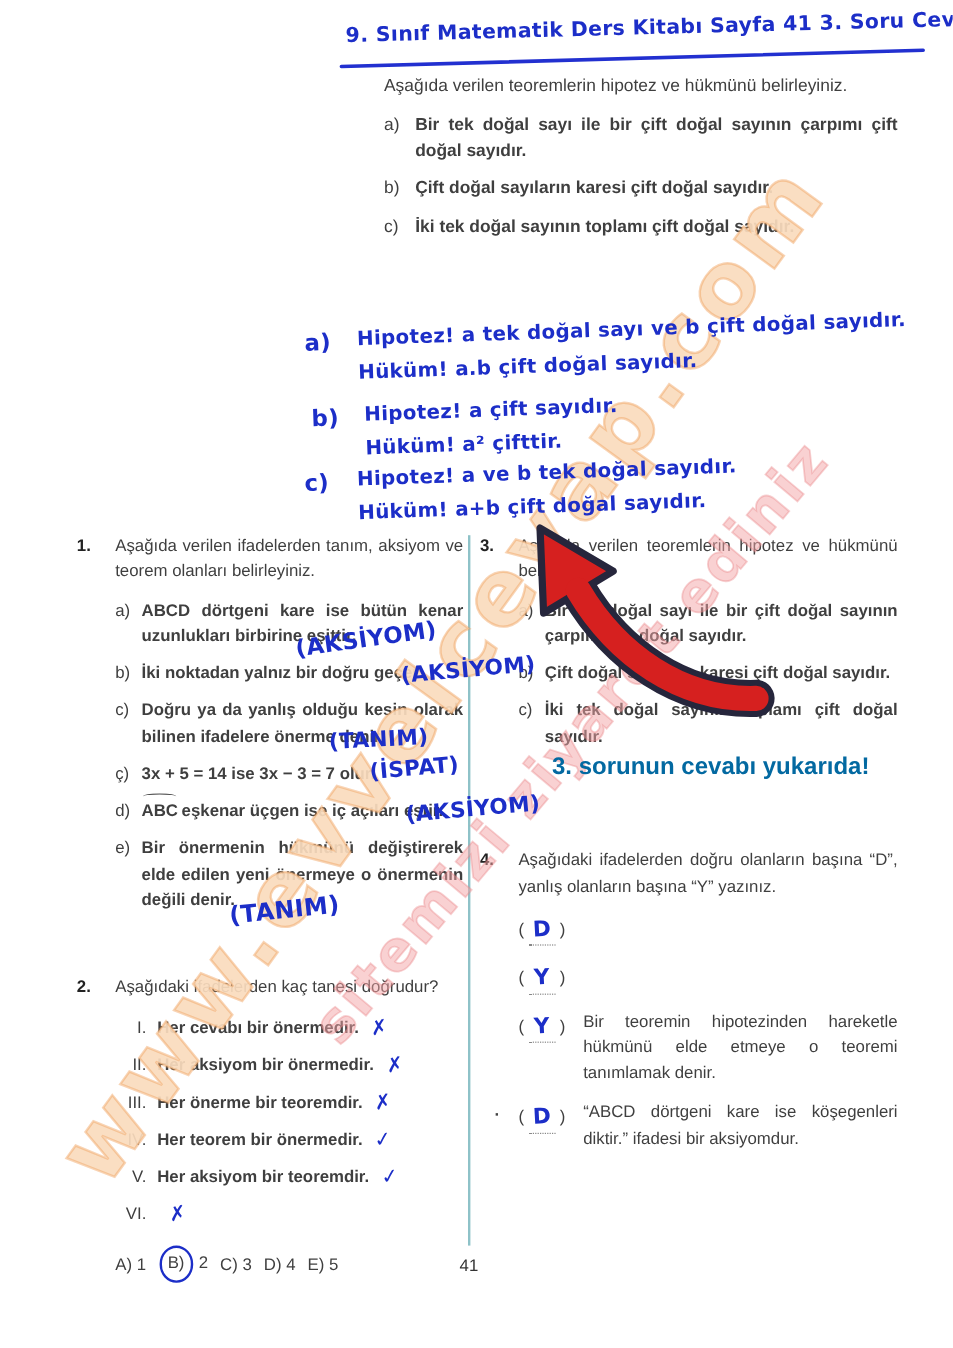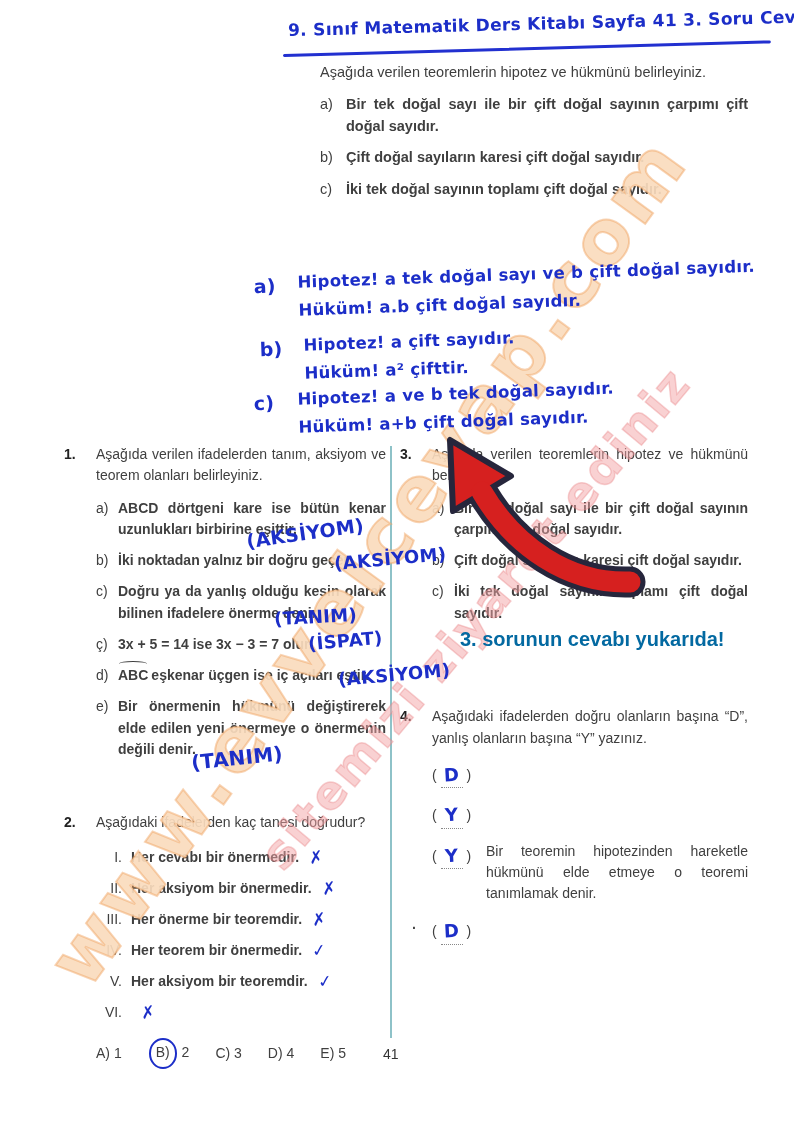--- a/index.html
+++ b/index.html
@@ -59,21 +59,21 @@
   }
 
   
   .r2 { display:flex; margin-bottom:5px; align-items:baseline; }
   .roman { width:26px; flex:none; text-align:right; margin-right:9px; }
   .r2 .txt { flex:none; text-align:left; }
   .mark {
     position:relative; z-index:8; display:inline-block; margin-left:10px;
     font-size:17px; font-weight:bold; transform:rotate(-8deg); top:1px;
   }
-  .opts { display:flex; gap:26px; margin-top:14px; align-items:center; }
+  .opts { display:flex; gap:10px; margin-top:14px; align-items:center; }
   .opt { white-space:nowrap; }
   .circled {
     display:inline-block; border:2.5px solid #1c2ec8; border-radius:50%;
     padding:2px 5px 3px 5px; position:relative; z-index:8; margin:0 1px;
   }
 
   
   .red-note {
     position:relative; z-index:9; color:#0369a1; font-size:20px;
     margin-left:6px; white-space:nowrap;
@@ -277,20 +277,21 @@
         </div>
         <div class="r4">
           <span class="ans"><span>(</span> <span class="slot"><span class="hw hw-letter">Y</span></span> <span>)</span></span>
         </div>
         <div class="r4">
           <span class="ans"><span>(</span> <span class="slot"><span class="hw hw-letter">Y</span></span> <span>)</span></span>
           <span class="itext">Bir teoremin hipotezinden hareketle hükmünü elde etmeye o teoremi tanımlamak denir.</span>
         </div>
         <div class="r4 dotted">
           <span class="ans"><span>(</span> <span class="slot"><span class="hw hw-letter">D</span></span> <span>)</span></span>
+          <span class="itext">“ABCD dörtgeni kare ise köşegenleri diktir.” ifadesi bir aksiyomdur.</span>
         </div>
       </div>
     </div>
   </section>
 
   <div class="arrow-wrap">
     <svg width="230" height="175" viewBox="0 0 230 175" xmlns="http://www.w3.org/2000/svg">
       <path d="M 202 150 C 140 152, 86 114, 54 60" fill="none" stroke="#26263c" stroke-width="31" stroke-linecap="round"></path>
       <polygon points="22,8 25,79 83,44" fill="#d6201f" stroke="#26263c" stroke-width="6" stroke-linejoin="round"></polygon>
       <path d="M 202 150 C 140 152, 86 114, 54 60" fill="none" stroke="#d6201f" stroke-width="21" stroke-linecap="round"></path>

